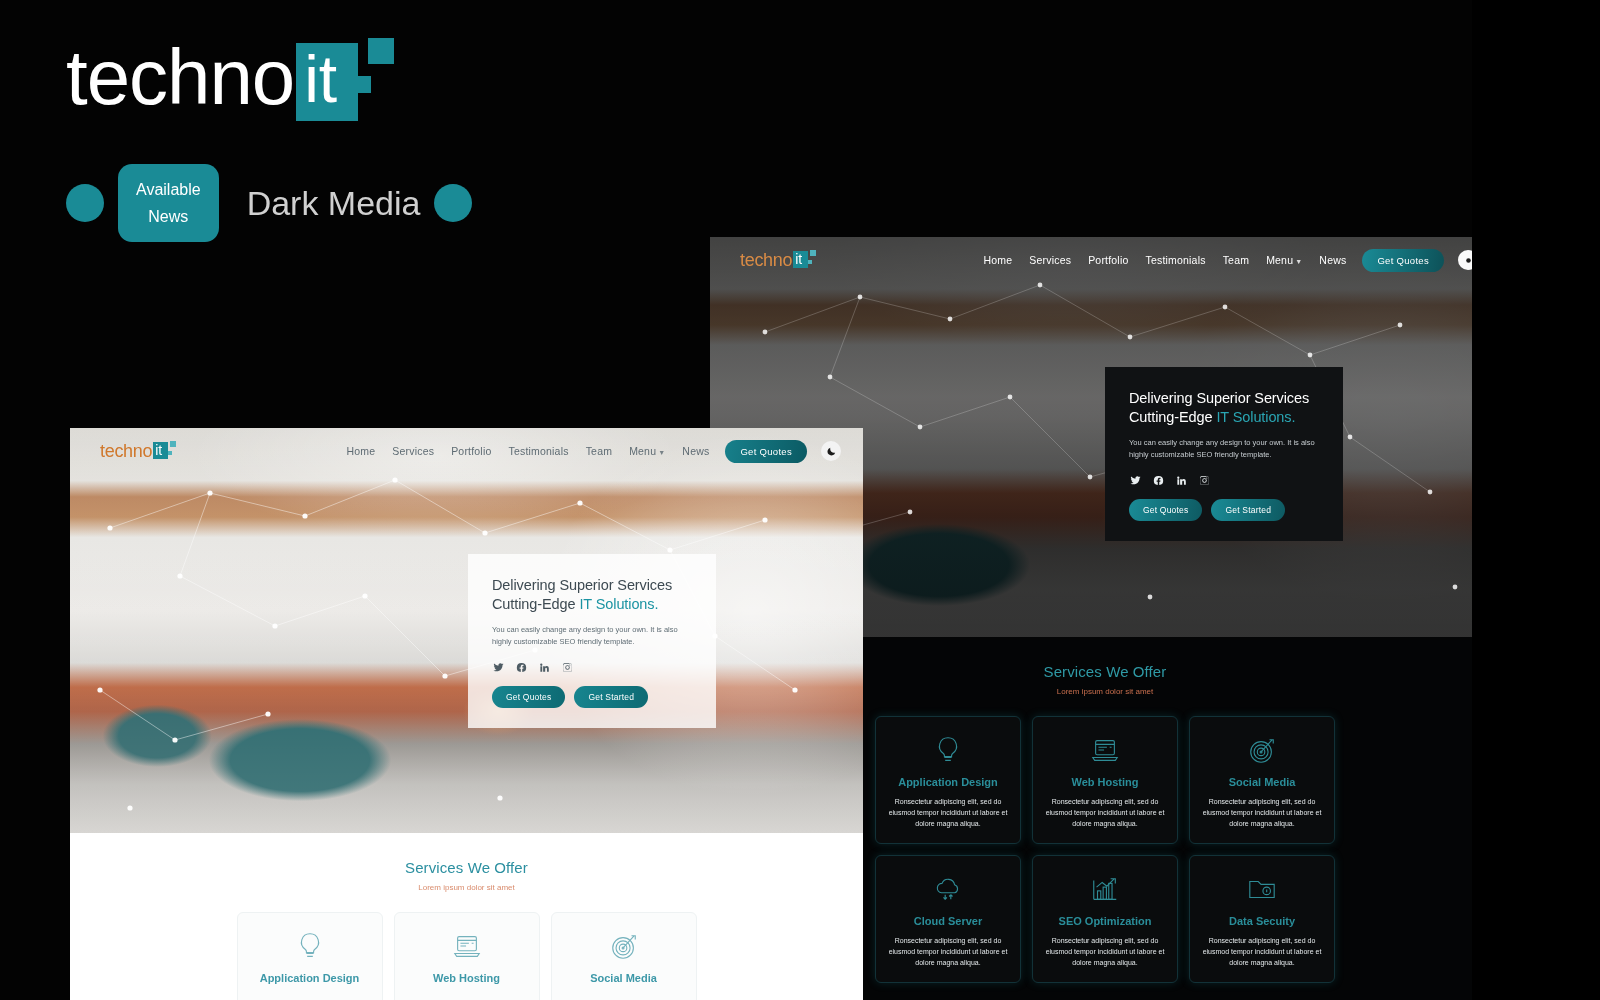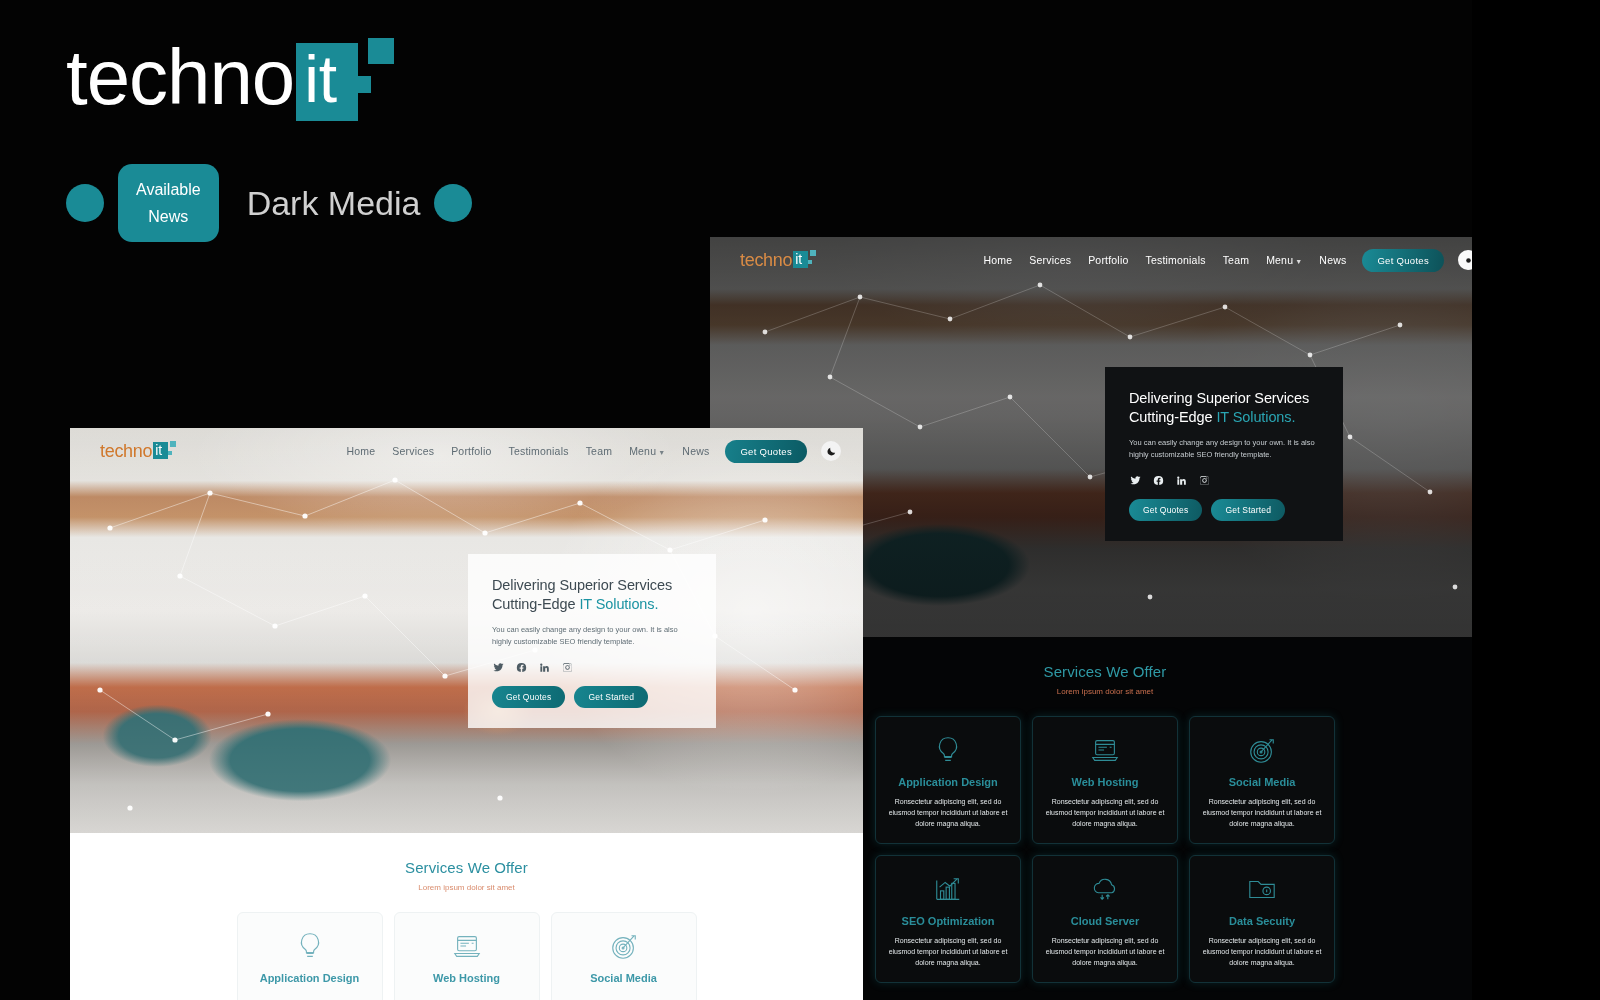--- a/index.html
+++ b/index.html
@@ -601,39 +601,39 @@
                 <path d="M15 18 L27 5M24 5h4v4"></path>
               </svg>
             </div>
           <div class="svc-name">Social Media</div>
           <div class="svc-desc">Ronsectetur adipiscing elit, sed do eiusmod tempor incididunt ut labore et dolore magna aliqua.</div>
         </div>
 
         <div class="svc-card">
           <div class="svc-icon">
               <svg viewBox="0 0 32 32">
+                <path d="M9 20a5 5 0 0 1 .6-9.96A7 7 0 0 1 23 11.5a4.5 4.5 0 0 1 .3 8.5z"></path>
+                <path d="M13 22v5M13 27l-1.8-2M13 27l1.8-2M19 27v-5M19 22l-1.8 2M19 22l1.8 2"></path>
+              </svg>
+            </div>
+          <div class="svc-name">Cloud Server</div>
+          <div class="svc-desc">Ronsectetur adipiscing elit, sed do eiusmod tempor incididunt ut labore et dolore magna aliqua.</div>
+        </div>
+
+        <div class="svc-card">
+          <div class="svc-icon">
+              <svg viewBox="0 0 32 32">
                 <path d="M4 27V7M4 27h24"></path>
                 <rect x="8" y="18" width="3.5" height="9"></rect>
                 <rect x="14" y="14" width="3.5" height="13"></rect>
                 <rect x="20" y="10" width="3.5" height="17"></rect>
                 <path d="M7 14l6-5 5 4 8-8M22 5h5v5"></path>
               </svg>
             </div>
           <div class="svc-name">SEO Optimization</div>
-          <div class="svc-desc">Ronsectetur adipiscing elit, sed do eiusmod tempor incididunt ut labore et dolore magna aliqua.</div>
-        </div>
-
-        <div class="svc-card">
-          <div class="svc-icon">
-              <svg viewBox="0 0 32 32">
-                <path d="M9 20a5 5 0 0 1 .6-9.96A7 7 0 0 1 23 11.5a4.5 4.5 0 0 1 .3 8.5z"></path>
-                <path d="M13 22v5M13 27l-1.8-2M13 27l1.8-2M19 27v-5M19 22l-1.8 2M19 22l1.8 2"></path>
-              </svg>
-            </div>
-          <div class="svc-name">Cloud Server</div>
           <div class="svc-desc">Ronsectetur adipiscing elit, sed do eiusmod tempor incididunt ut labore et dolore magna aliqua.</div>
         </div>
 
         <div class="svc-card">
           <div class="svc-icon">
               <svg viewBox="0 0 32 32">
                 <path d="M3 25V8h9l3 3h14v14z"></path>
                 <circle cx="21" cy="18" r="4"></circle>
                 <path d="M21 16.5v3"></path>
               </svg>

